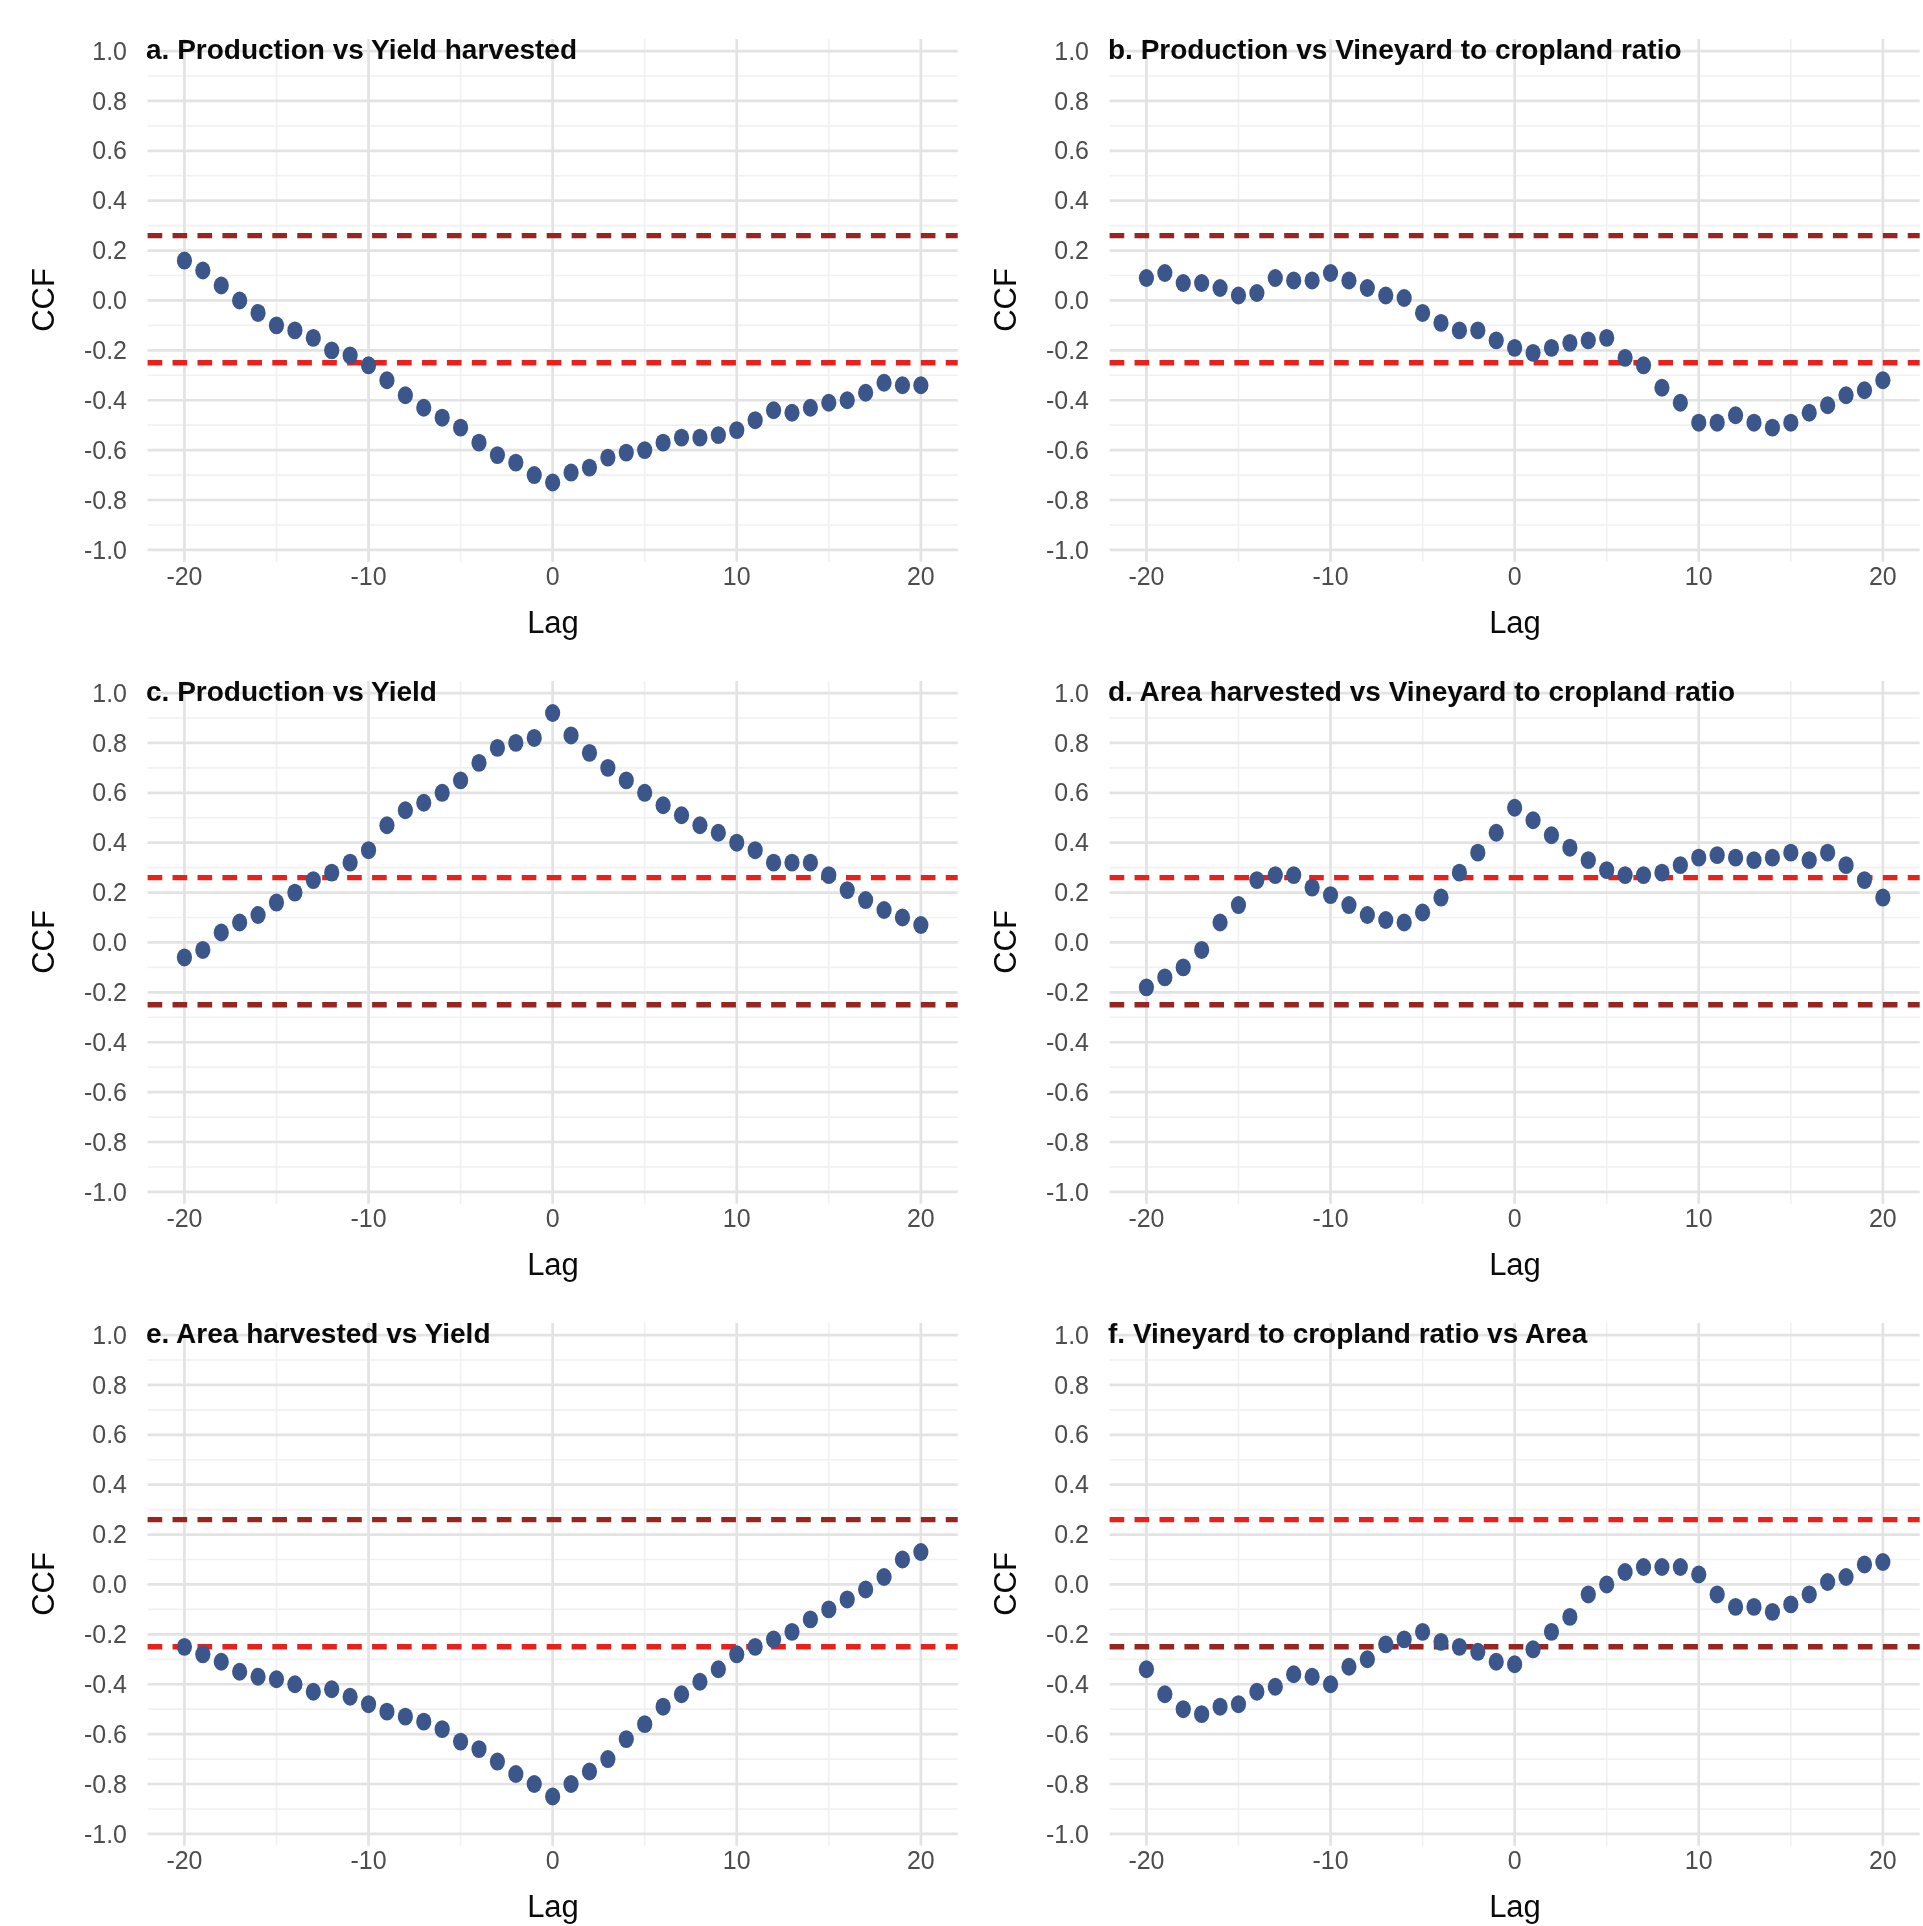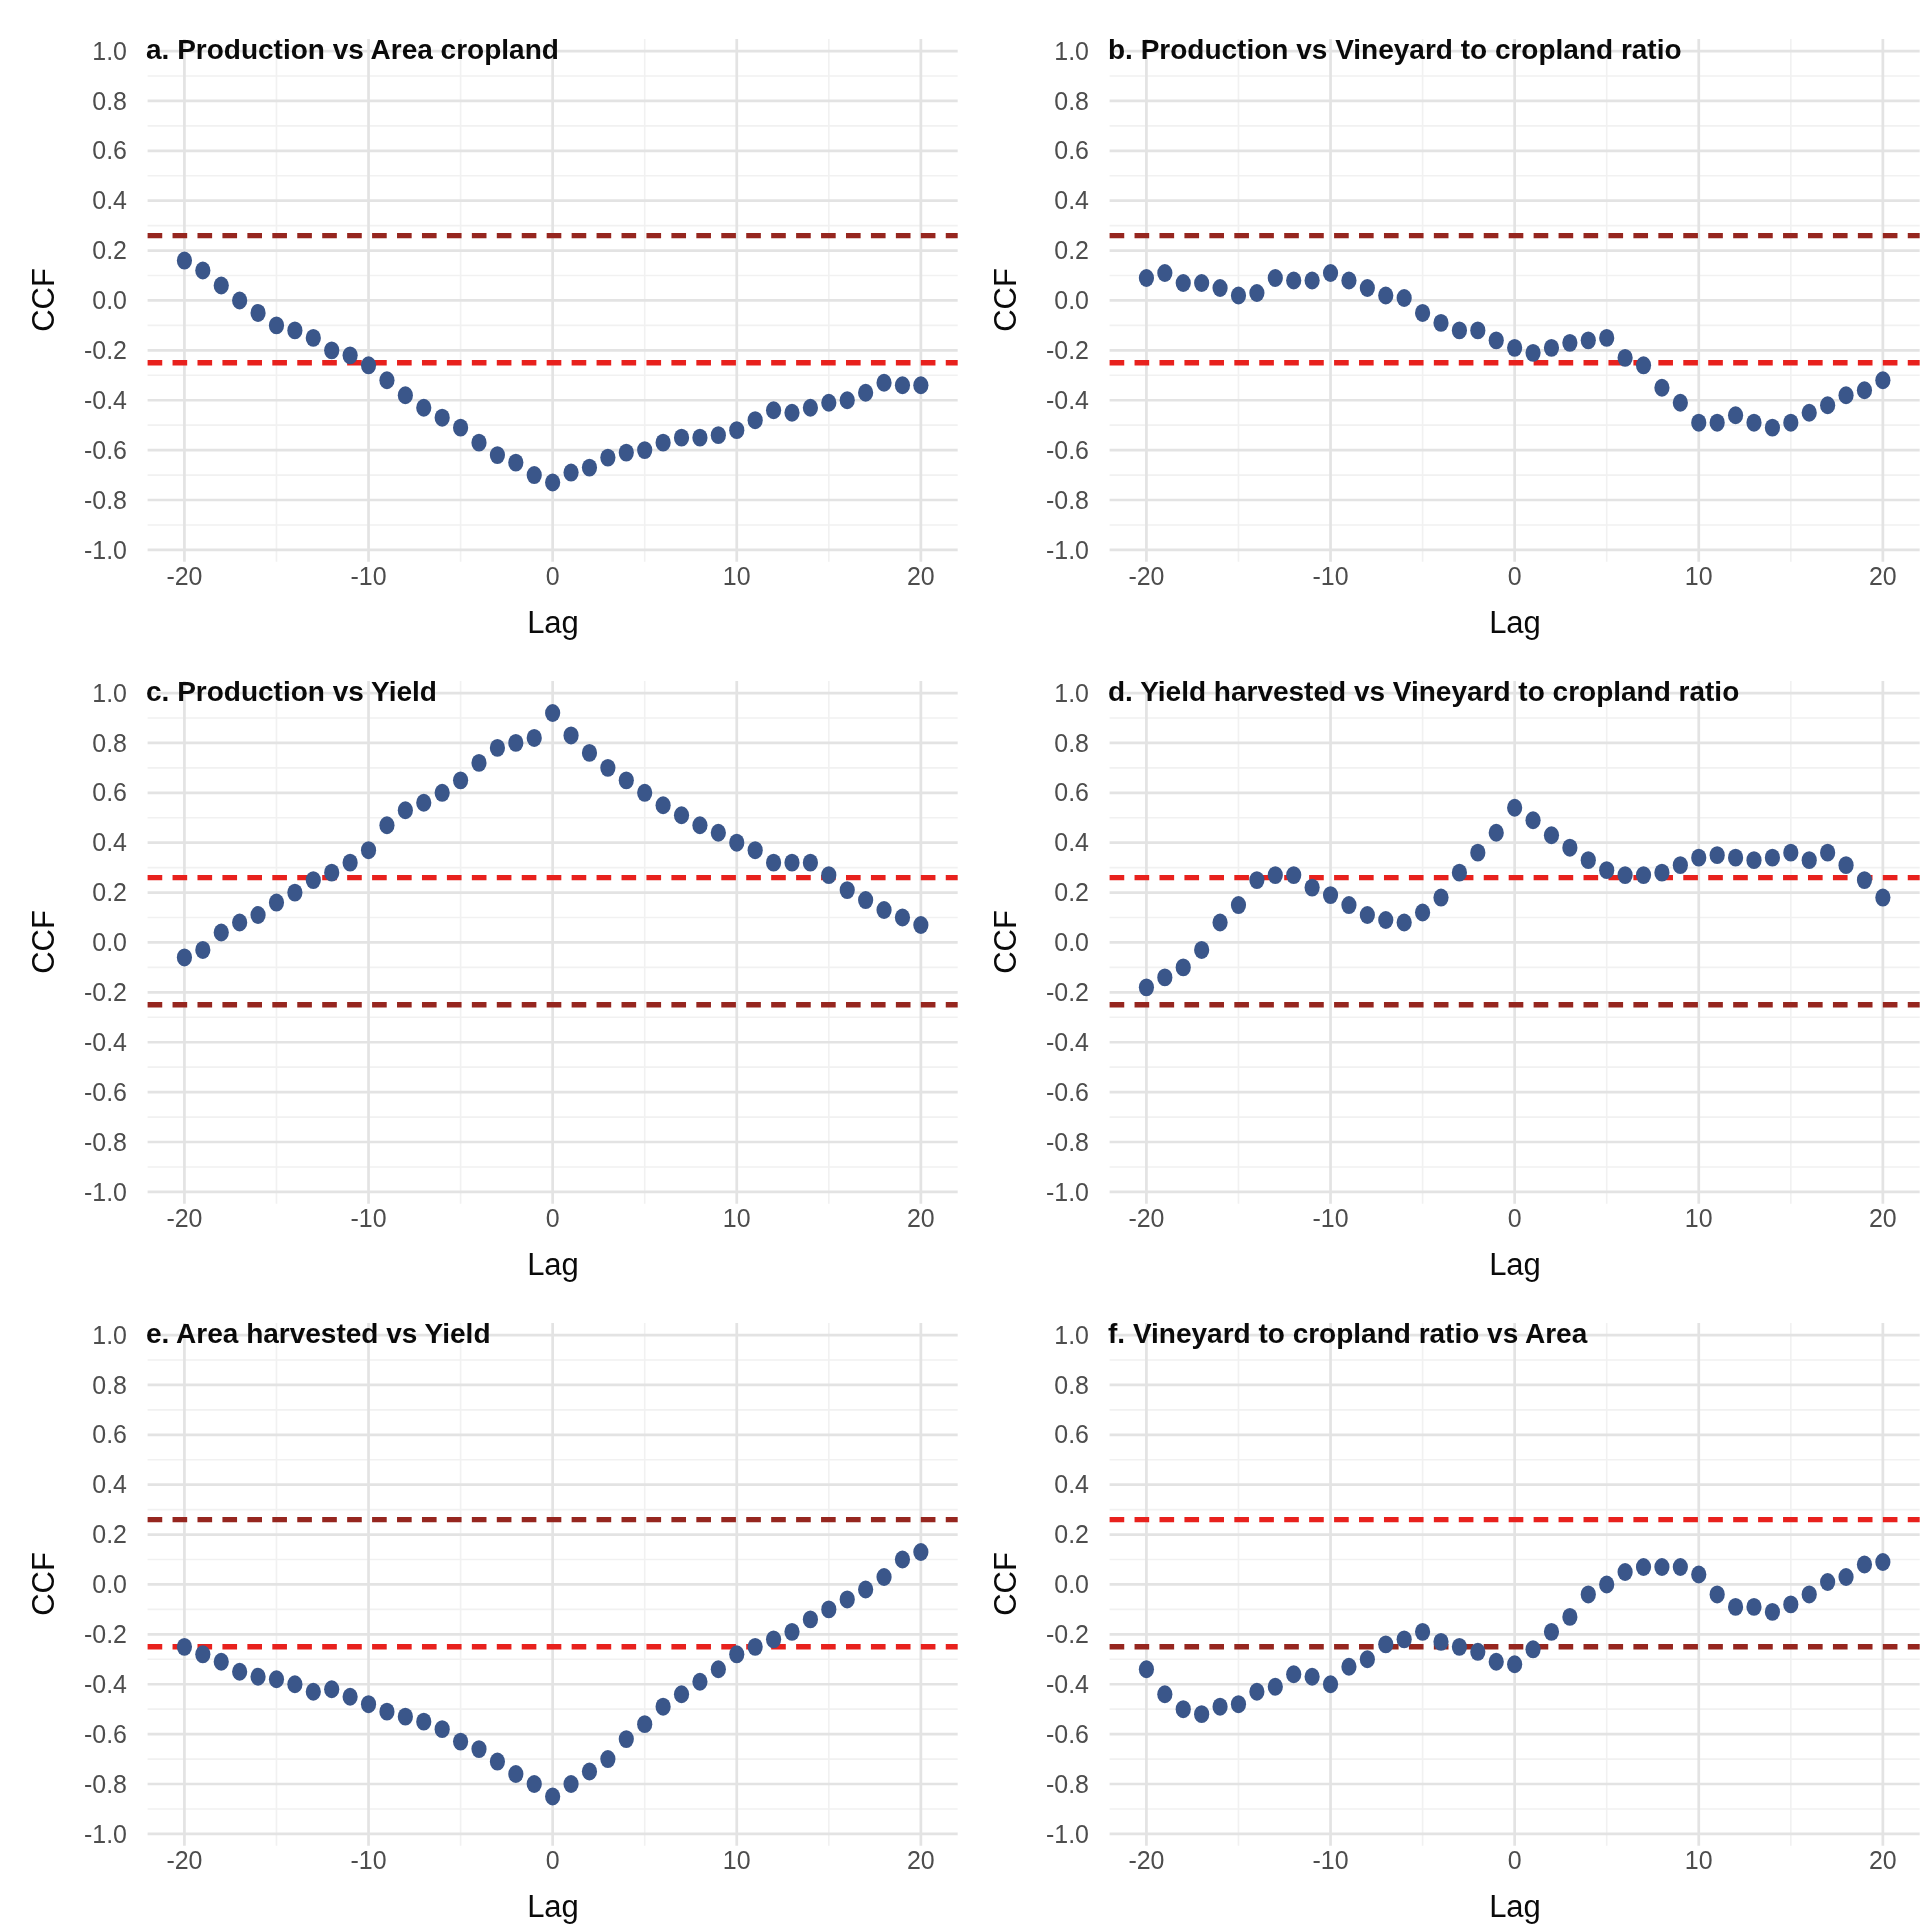--- a/index.html
+++ b/index.html
@@ -140,21 +140,21 @@
         <ellipse cx="1404.4545454545455" cy="734.4" rx="14" ry="16.5" fill="#3A568A"></ellipse>
         <ellipse cx="1438.409090909091" cy="739" rx="14" ry="16.5" fill="#3A568A"></ellipse>
         <ellipse cx="1472.3636363636365" cy="729.8" rx="14" ry="16.5" fill="#3A568A"></ellipse>
         <ellipse cx="1506.3181818181818" cy="720.6" rx="14" ry="16.5" fill="#3A568A"></ellipse>
         <ellipse cx="1540.2727272727273" cy="716" rx="14" ry="16.5" fill="#3A568A"></ellipse>
         <ellipse cx="1574.2272727272727" cy="702.2" rx="14" ry="16.5" fill="#3A568A"></ellipse>
         <ellipse cx="1608.181818181818" cy="683.8" rx="14" ry="16.5" fill="#3A568A"></ellipse>
         <ellipse cx="1642.1363636363635" cy="688.4" rx="14" ry="16.5" fill="#3A568A"></ellipse>
         <ellipse cx="1676.090909090909" cy="688.4" rx="14" ry="16.5" fill="#3A568A"></ellipse>
       </svg>
-    <div class="title">a. Production vs Area cropland</div>
+    <div class="title">a. Production vs Yield harvested</div>
     <div class="ylab">CCF</div>
     <div class="xlab">Lag</div>
   </figure>
 
   <figure class="panel">
     <svg width="962" height="642" viewBox="0 0 1774 1184">
         <line x1="487.6818181818182" x2="487.6818181818182" y1="50" y2="1014" stroke="#F1F1F1" stroke-width="3"></line>
         <line x1="827.2272727272727" x2="827.2272727272727" y1="50" y2="1014" stroke="#F1F1F1" stroke-width="3"></line>
         <line x1="1166.7727272727273" x2="1166.7727272727273" y1="50" y2="1014" stroke="#F1F1F1" stroke-width="3"></line>
         <line x1="1506.3181818181818" x2="1506.3181818181818" y1="50" y2="1014" stroke="#F1F1F1" stroke-width="3"></line>
@@ -431,21 +431,21 @@
         <ellipse cx="1404.4545454545455" cy="375.6" rx="14" ry="16.5" fill="#3A568A"></ellipse>
         <ellipse cx="1438.409090909091" cy="380.2" rx="14" ry="16.5" fill="#3A568A"></ellipse>
         <ellipse cx="1472.3636363636365" cy="375.6" rx="14" ry="16.5" fill="#3A568A"></ellipse>
         <ellipse cx="1506.3181818181818" cy="366.4" rx="14" ry="16.5" fill="#3A568A"></ellipse>
         <ellipse cx="1540.2727272727273" cy="380.2" rx="14" ry="16.5" fill="#3A568A"></ellipse>
         <ellipse cx="1574.2272727272727" cy="366.4" rx="14" ry="16.5" fill="#3A568A"></ellipse>
         <ellipse cx="1608.181818181818" cy="389.4" rx="14" ry="16.5" fill="#3A568A"></ellipse>
         <ellipse cx="1642.1363636363635" cy="417" rx="14" ry="16.5" fill="#3A568A"></ellipse>
         <ellipse cx="1676.090909090909" cy="449.2" rx="14" ry="16.5" fill="#3A568A"></ellipse>
       </svg>
-    <div class="title">d. Yield harvested vs Vineyard to cropland ratio</div>
+    <div class="title">d. Area harvested vs Vineyard to cropland ratio</div>
     <div class="ylab">CCF</div>
     <div class="xlab">Lag</div>
   </figure>
 
   <figure class="panel">
     <svg width="962" height="642" viewBox="0 0 1774 1184">
         <line x1="487.6818181818182" x2="487.6818181818182" y1="50" y2="1014" stroke="#F1F1F1" stroke-width="3"></line>
         <line x1="827.2272727272727" x2="827.2272727272727" y1="50" y2="1014" stroke="#F1F1F1" stroke-width="3"></line>
         <line x1="1166.7727272727273" x2="1166.7727272727273" y1="50" y2="1014" stroke="#F1F1F1" stroke-width="3"></line>
         <line x1="1506.3181818181818" x2="1506.3181818181818" y1="50" y2="1014" stroke="#F1F1F1" stroke-width="3"></line>

